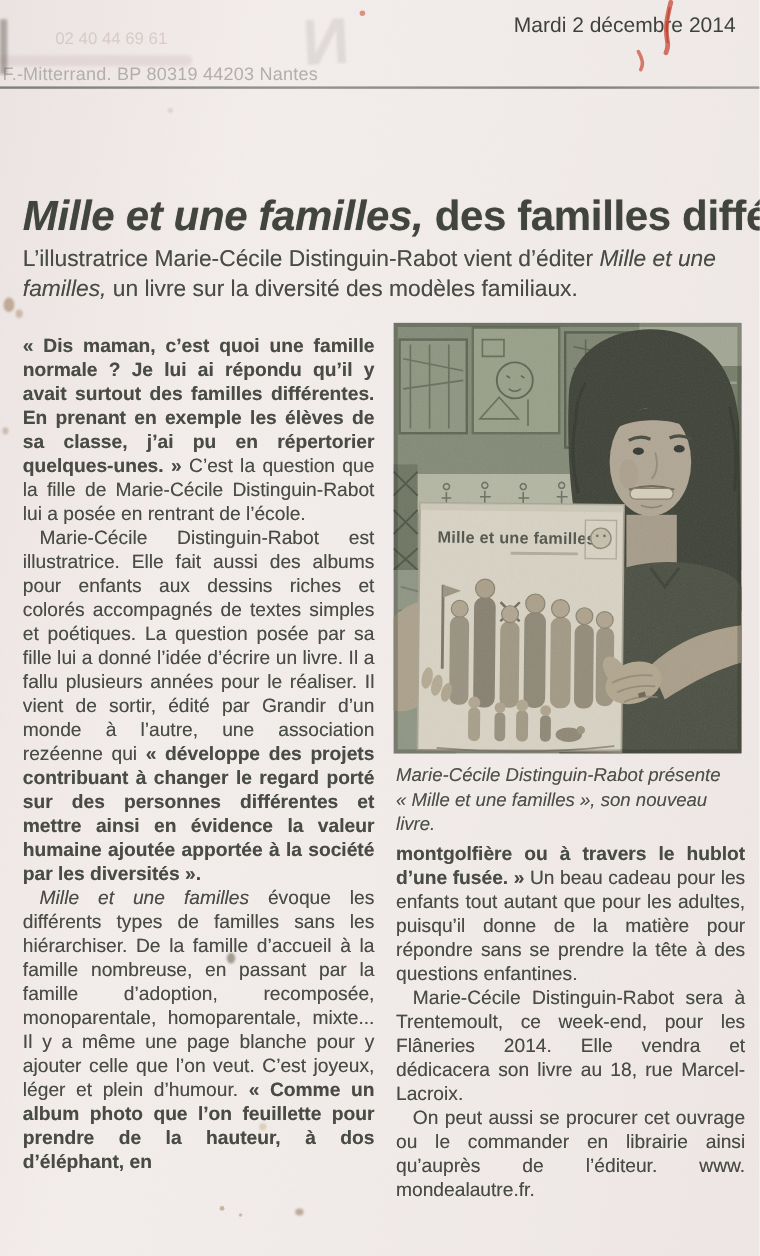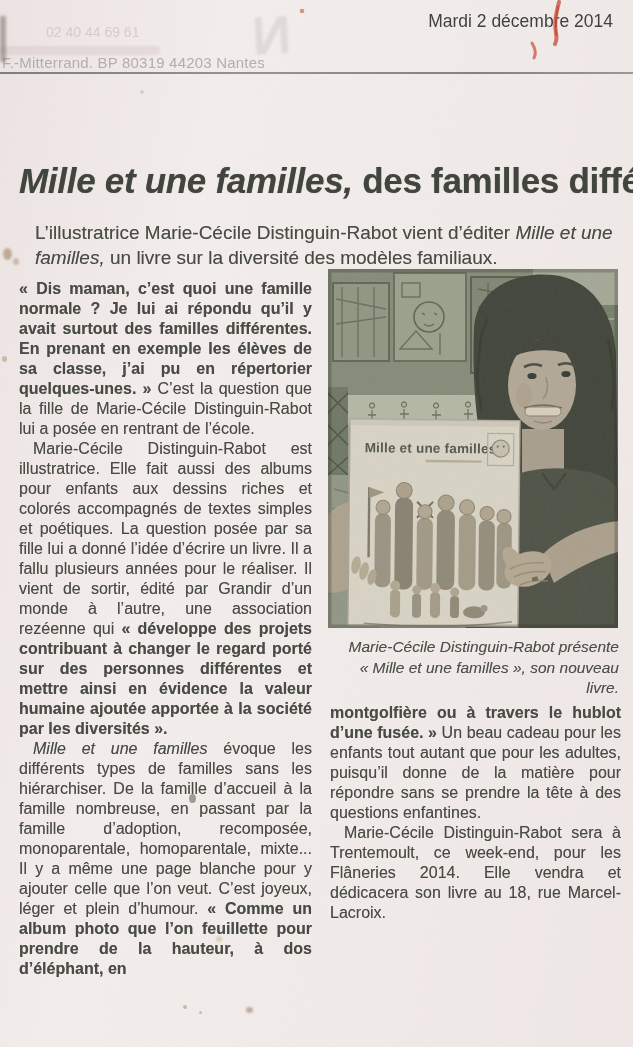--- a/index.html
+++ b/index.html
@@ -14,36 +14,36 @@
   .address{left:2px;top:6px;font-size:15px;color:#b3aeac;letter-spacing:.2px;margin-top:48px;}
   .phone{left:46px;top:24px;font-size:14px;color:rgba(198,178,176,.55);filter:blur(.4px);}
   .mail{left:0px;top:46px;width:160px;height:9px;background:rgba(205,190,188,.35);border-radius:4px;filter:blur(1.2px);}
   .watermark{left:252px;top:4px;font-size:54px;font-weight:bold;color:rgba(150,145,143,.20);
     transform:scaleX(-1) rotate(3deg);filter:blur(1px);}
   .masthead-right{right:20px;top:10px;text-align:right;font-size:17.5px;line-height:22px;color:#3c403c;}
   .rule{left:0;top:72px;width:633px;height:1.6px;background:linear-gradient(to right,#6b6b67,#83837f 40%,#6f6f6b 75%,#8a8a86);opacity:.85;}
   
   .headline{left:19px;top:161px;font-size:35px;font-weight:bold;color:#3f433c;white-space:nowrap;
     letter-spacing:-.3px;margin:0;text-shadow:0 0 .7px rgba(63,67,60,.55);}
-  .standfirst{left:19px;top:204px;width:598px;font-size:19px;line-height:25px;margin:16px;
+  .standfirst{left:19px;top:204px;width:598px;font-size:19px;line-height:25px;margin:0;
     text-shadow:0 0 .5px rgba(71,74,66,.45);}
   
   .col{font-size:16px;line-height:20px;text-align:justify;text-shadow:0 0 .55px rgba(71,74,66,.5);}
   .col-left{left:19px;top:257px;width:293px;margin-top:22px;}
   .col-right{left:330px;top:703px;width:291px;}
   .col p{margin:0;}
   .col p.indent{text-indent:14px;}
   .s-r{font-weight:normal;font-style:normal;}
   .s-b{font-weight:bold;}
   .s-i{font-style:italic;}
   .s-bi{font-weight:bold;font-style:italic;}
   
   .photo{left:328px;top:269px;width:290px;height:359px;}
   .caption{left:330px;top:637px;width:289px;font-size:15.5px;line-height:20.5px;color:#4b4e46;
-    text-shadow:0 0 .5px rgba(75,78,70,.4);text-align:right;}
+    text-shadow:0 0 .5px rgba(75,78,70,.4);}
   
   .stain{position:absolute;border-radius:50%;pointer-events:none;}
   .edge-smudge{left:0;top:16px;width:6px;height:46px;background:#6e675f;opacity:.5;filter:blur(1.5px);}
   .overlay{left:0;top:0;pointer-events:none;}
 </style>
 </head>
 <body>
 
 <div class="abs address">F.-Mitterrand. BP 80319 44203 Nantes</div>
 <div class="abs phone">02 40 44 69 61</div>
@@ -61,20 +61,21 @@
 <p class="abs standfirst"><span class="s-r">L’illustratrice Marie-Cécile Distinguin-Rabot vient d’éditer </span><span class="s-i">Mille et une familles,</span><span class="s-r"> un livre sur la diversité des modèles familiaux.</span></p>
 
 <div class="abs col col-left">
     <p class="para"><span class="s-b">«&nbsp;Dis maman, c’est quoi une famille normale&nbsp;? Je lui ai répondu qu’il y avait surtout des familles différentes. En prenant en exemple les élèves de sa classe, j’ai pu en répertorier quelques-unes.&nbsp;» </span><span class="s-r">C’est la question que la fille de Marie-Cécile Distinguin-Rabot lui a posée en rentrant de l’école.</span></p>
     <p class="para indent"><span class="s-r">Marie-Cécile Distinguin-Rabot est illustratrice. Elle fait aussi des albums pour enfants aux dessins riches et colorés accompagnés de textes simples et poétiques. La question posée par sa fille lui a donné l’idée d’écrire un livre. Il a fallu plusieurs années pour le réaliser. Il vient de sortir, édité par Grandir d’un monde à l’autre, une association rezéenne qui </span><span class="s-b">«&nbsp;développe des projets contribuant à changer le regard porté sur des personnes différentes et mettre ainsi en évidence la valeur humaine ajoutée apportée à la société par les diversités&nbsp;».</span></p>
     <p class="para indent"><span class="s-i">Mille et une familles</span><span class="s-r"> évoque les différents types de familles sans les hiérarchiser. De la famille d’accueil à la famille nombreuse, en passant par la famille d’adoption, recomposée, monoparentale, homoparentale, mixte... Il y a même une page blanche pour y ajouter celle que l’on veut. C’est joyeux, léger et plein d’humour. </span><span class="s-b">«&nbsp;Comme un album photo que l’on feuillette pour prendre de la hauteur, à dos d’éléphant, en</span></p>
   </div>
 <div class="abs col col-right">
     <p class="para"><span class="s-b">montgolfière ou à travers le hublot d’une fusée.&nbsp;» </span><span class="s-r">Un beau cadeau pour les enfants tout autant que pour les adultes, puisqu’il donne de la matière pour répondre sans se prendre la tête à des questions enfantines.</span></p>
     <p class="para indent"><span class="s-r">Marie-Cécile Distinguin-Rabot sera à Trentemoult, ce week-end, pour les Flâneries 2014. Elle vendra et dédicacera son livre au 18, rue Marcel-Lacroix.</span></p>
+    <p class="para indent"><span class="s-r">On peut aussi se procurer cet ouvrage ou le commander en librairie ainsi qu’auprès de l’éditeur. www. mondealautre.fr.</span></p>
   </div>
 
 <div class="abs photo">
 <svg width="290" height="359" viewBox="0 0 290 359" xmlns="http://www.w3.org/2000/svg">
   <defs>
     <filter id="pgrain" x="0" y="0" width="100%" height="100%">
       <feTurbulence type="fractalNoise" baseFrequency="0.9" numOctaves="2" result="n"></feTurbulence>
       <feColorMatrix in="n" type="saturate" values="0"></feColorMatrix>
       <feComponentTransfer>
             <feFuncA type="linear" slope="0.55"></feFuncA>

